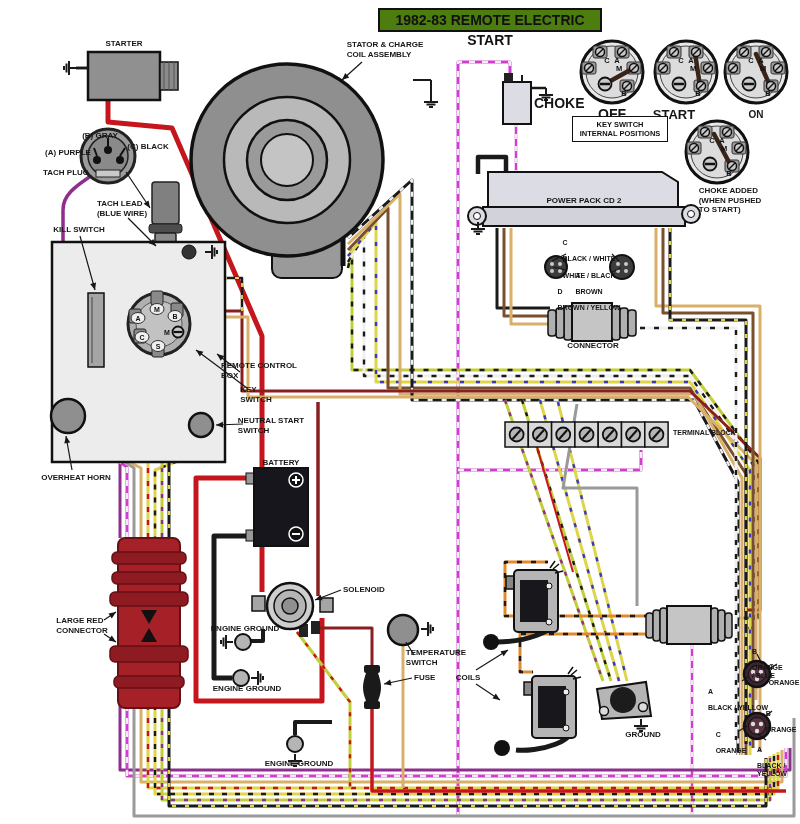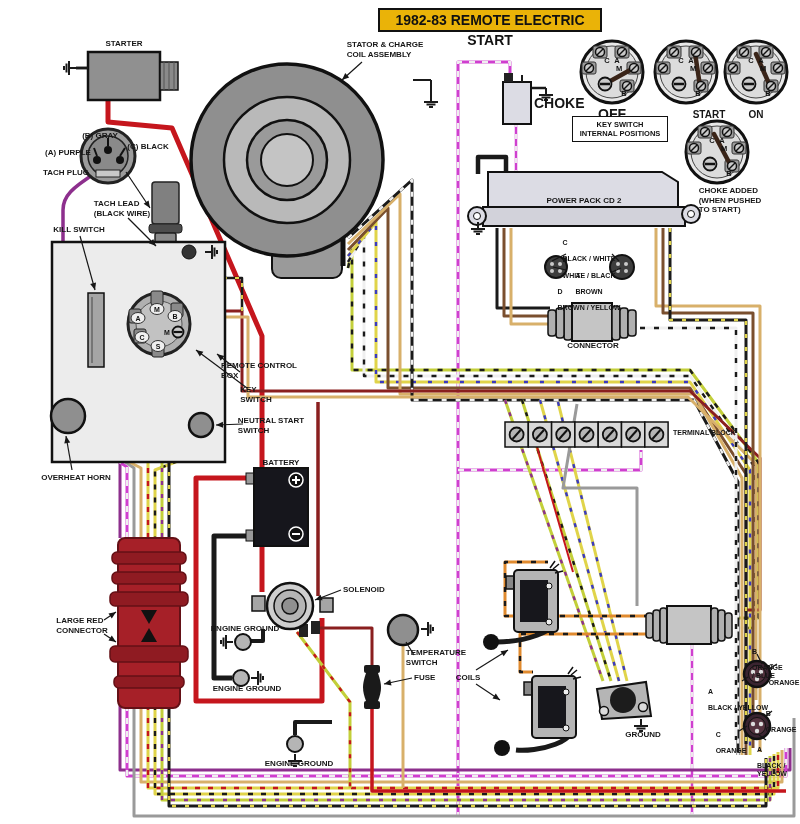--- a/index.html
+++ b/index.html
@@ -5,21 +5,21 @@
   html,body{margin:0;padding:0;background:#f6f6f4;}
   #stage{position:relative;width:800px;height:824px;background:#ffffff;overflow:hidden;
          font-family:"Liberation Sans",sans-serif;}
   #wiresvg{position:absolute;left:0;top:0;}
   .lbl{position:absolute;font:bold 8px/9.5px "Liberation Sans",sans-serif;color:#161616;
        text-align:left;transform:translateX(-50%);white-space:pre-line;z-index:5;}
   .lbl.sm{font-size:7px;line-height:8px;}
   .lbl.la{transform:none;text-align:left;}
   .pin2 span{display:block;}
   #title{position:absolute;left:378px;top:8px;width:220px;height:20px;border:2px solid #111;
-         background:#eab308;font:bold 14px/20px "Liberation Sans",sans-serif;text-align:center;
+         background:#4d7c0f;font:bold 14px/20px "Liberation Sans",sans-serif;text-align:center;
          color:#111;z-index:6;}
   #ksipbox{position:absolute;left:572px;top:116px;width:94px;height:24px;border:1.5px solid #111;
          background:#fff;font:bold 7.5px/9px "Liberation Sans",sans-serif;text-align:center;
          color:#111;z-index:6;display:flex;align-items:center;justify-content:center;white-space:pre-line;}
 </style>
 </head>
 <body>
 
 <div id="stage">
 
@@ -547,21 +547,21 @@
       </g>
 </svg>
 
 <div id="title">1982-83 REMOTE ELECTRIC START</div>
 
 <div class="lbl" style="left:124px;top:39px">STARTER</div>
 <div class="lbl" style="left:385px;top:40px">STATOR &amp; CHARGE
 COIL ASSEMBLY</div>
 <div class="lbl la" style="left:534px;top:99px;font-size:14px">CHOKE</div>
 <div class="lbl" style="left:612px;top:110px;font-size:14px">OFF</div>
-<div class="lbl" style="left:709px;top:110px;font-size:10px">START</div>
+<div class="lbl" style="left:674px;top:110px;font-size:13px">START</div>
 <div class="lbl" style="left:756px;top:110px;font-size:10px">ON</div>
 <div id="ksipbox">KEY SWITCH
 INTERNAL POSITIONS</div>
 <div class="lbl" style="left:730px;top:186px">CHOKE ADDED
 (WHEN PUSHED
 TO START)</div>
 <div class="lbl" style="left:584px;top:196px">POWER PACK CD 2</div>
 
 <div class="lbl sm pin2" style="left:589px;top:231px">
   <span>C</span>
@@ -579,21 +579,21 @@
   <span>D</span>
   <span>BROWN / YELLOW</span>
 </div>
 <div class="lbl" style="left:593px;top:341px">CONNECTOR</div>
 
 <div class="lbl" style="left:68px;top:148px">(A)  PURPLE</div>
 <div class="lbl" style="left:100px;top:131px">(B) GRAY</div>
 <div class="lbl" style="left:148px;top:142px">(C)  BLACK</div>
 <div class="lbl" style="left:66px;top:168px">TACH PLUG</div>
 <div class="lbl" style="left:122px;top:199px">TACH LEAD
-(BLACK WIRE)</div>
+(BLUE WIRE)</div>
 <div class="lbl" style="left:79px;top:225px">KILL SWITCH</div>
 <div class="lbl" style="left:259px;top:361px">REMOTE CONTROL
 BOX</div>
 <div class="lbl" style="left:256px;top:385px">KEY
 SWITCH</div>
 <div class="lbl" style="left:271px;top:416px">NEUTRAL START
 SWITCH</div>
 <div class="lbl" style="left:76px;top:473px">OVERHEAT HORN</div>
 <div class="lbl" style="left:281px;top:458px">BATTERY</div>
 <div class="lbl" style="left:82px;top:616px">LARGE RED

